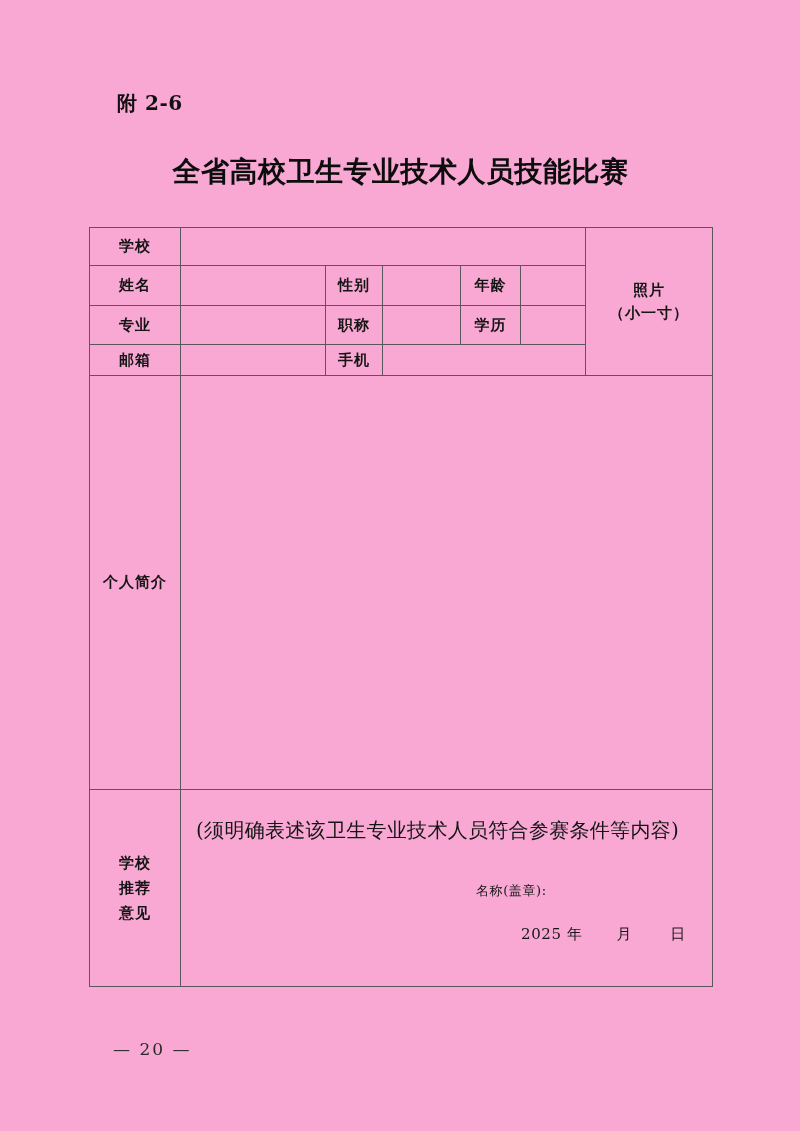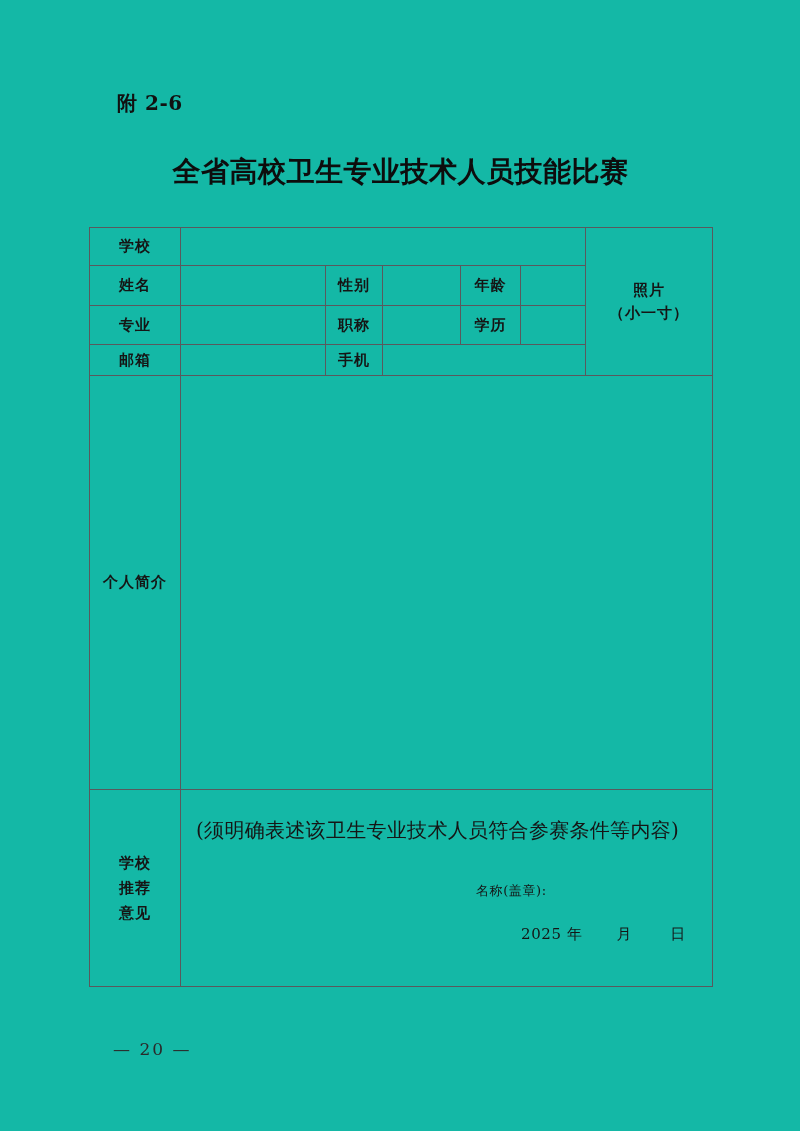--- a/index.html
+++ b/index.html
@@ -12,21 +12,21 @@
     height: 1131px;
     position: relative;
     font-family: "DejaVu Serif", "Liberation Serif", serif;
     color: #1a1a1a;
     overflow: hidden;
   }
 
   .page {
     position: absolute;
     inset: 0;
-    background: #14b8a6;
+    background: #f9a8d4;
   }
 
   
   .doc-ref {
     position: absolute;
     left: 117px;
     top: 90px;
     font-size: 20px;
     font-weight: 700;
     letter-spacing: 0.5px;

